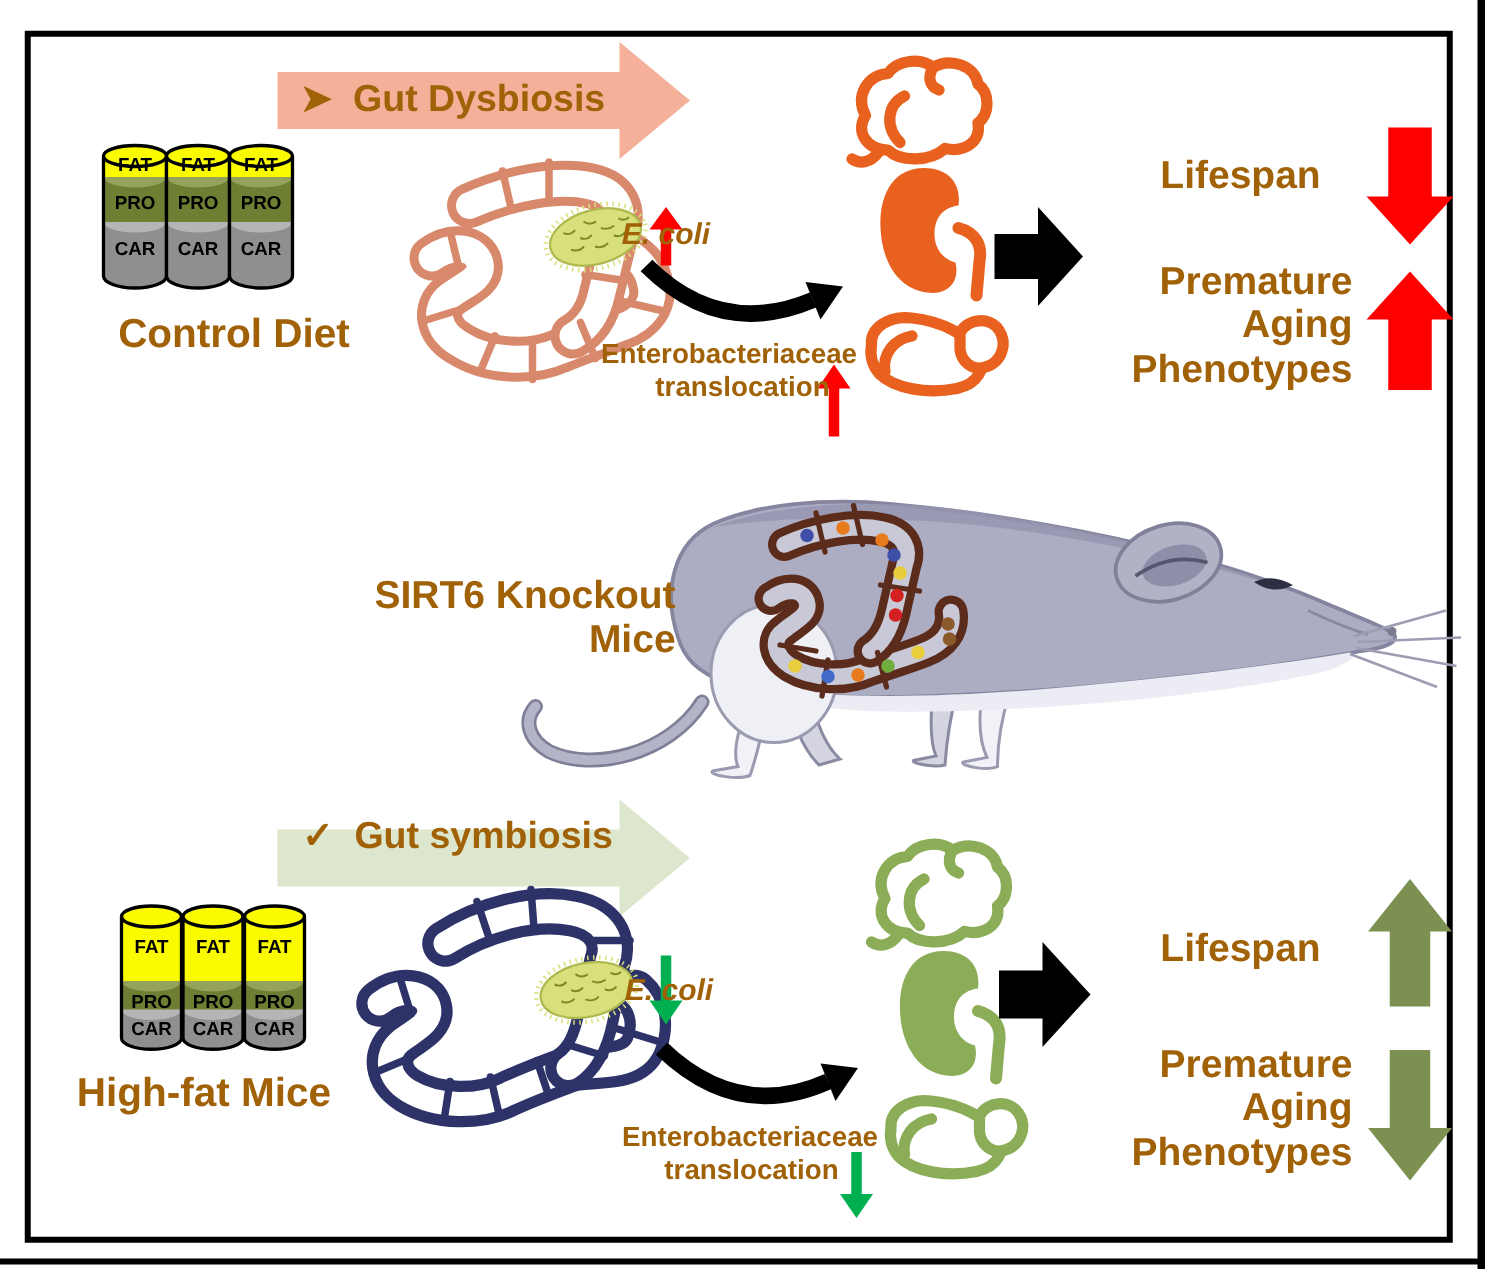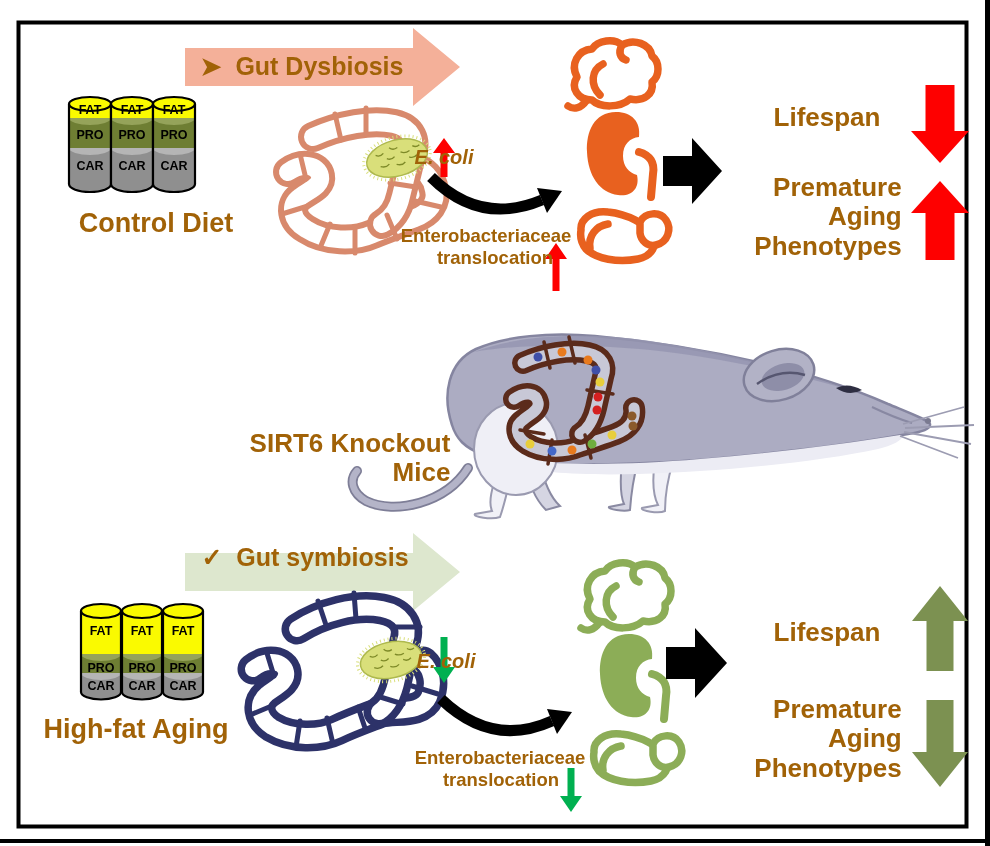--- a/index.html
+++ b/index.html
@@ -255,27 +255,27 @@
   <span>Gut Dysbiosis</span>
 </div>
 <div class="label" style="left:135px;top:223px;font-size:27px;margin-left:21px;">Control Diet</div>
 <div class="label it" style="left:396px;top:157px;font-size:20px;">E. coli</div>
 <div class="label" style="left:486px;top:236px;font-size:18.5px;">Enterobacteriaceae</div>
 <div class="label" style="left:495px;top:258px;font-size:18.5px;">translocation</div>
 <div class="label" style="left:827px;top:117px;font-size:26px;">Lifespan</div>
 <div class="label pre" style="left:828px;top:217px;font-size:26px;">Premature
 Aging
 Phenotypes</div>
-<div class="label pre" style="left:350px;top:412px;font-size:26px;margin-top:46px;">SIRT6 Knockout
+<div class="label pre" style="left:350px;top:412px;font-size:26px;">SIRT6 Knockout
 Mice</div>
 <div class="label" style="left:305px;top:557px;font-size:25px;">
   <span>✓</span>&nbsp;
   <span>Gut symbiosis</span>
 </div>
-<div class="label" style="left:136px;top:729px;font-size:27px;">High-fat Aging</div>
+<div class="label" style="left:136px;top:729px;font-size:27px;">High-fat Mice</div>
 <div class="label it" style="left:398px;top:661px;font-size:20px;">E. coli</div>
 <div class="label" style="left:500px;top:758px;font-size:18.5px;">Enterobacteriaceae</div>
 <div class="label" style="left:501px;top:780px;font-size:18.5px;">translocation</div>
 <div class="label" style="left:827px;top:632px;font-size:26px;">Lifespan</div>
 <div class="label pre" style="left:828px;top:739px;font-size:26px;">Premature
 Aging
 Phenotypes</div>
 </div>
 
 </body></html>

